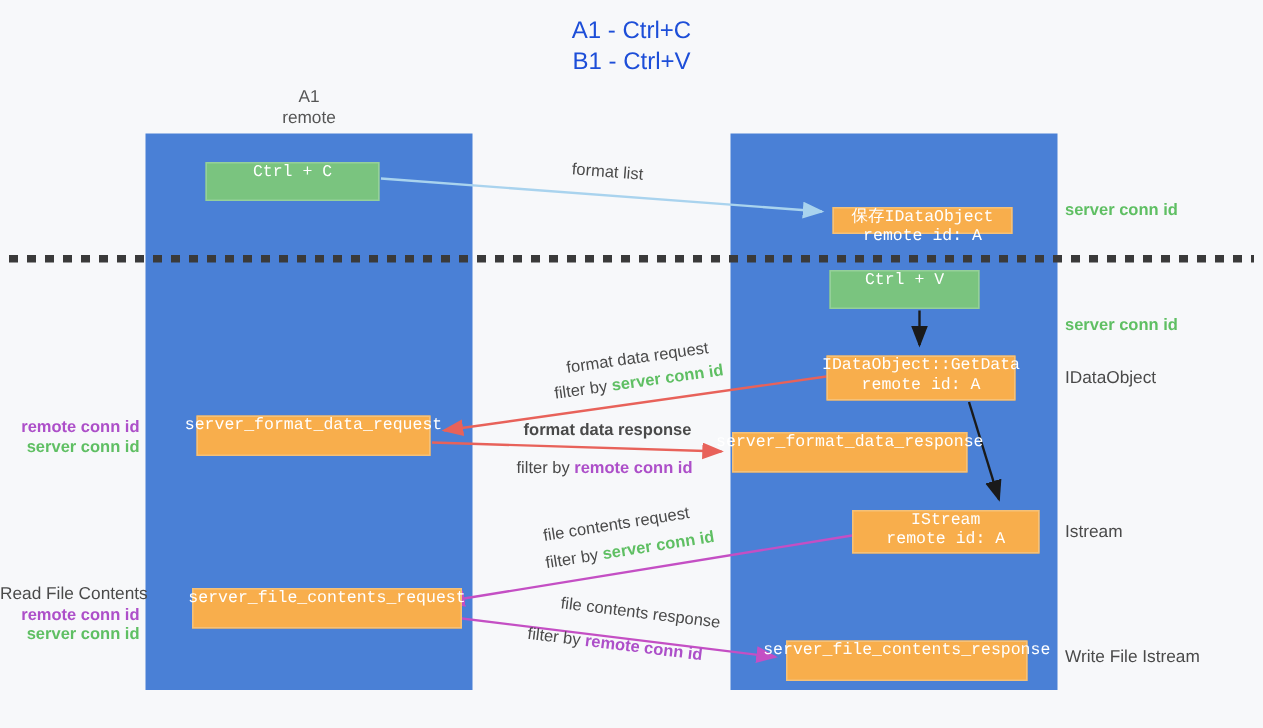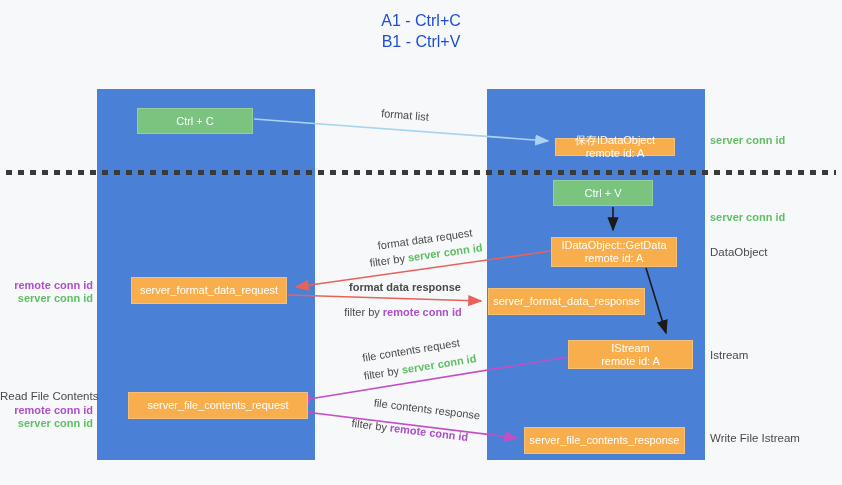--- a/index.html
+++ b/index.html
@@ -15,22 +15,22 @@
 
   .lane-header{position:absolute;top:58px;width:218px;text-align:center;
                font-size:11.5px;color:#555;line-height:14px;z-index:4;}
   #lane-a-header{left:97px;}
   #lane-b-header{left:487px;}
 
   .boundary{position:absolute;left:6px;top:170px;width:830px;height:5px;z-index:3;
             background:repeating-linear-gradient(90deg,#3a3a3a 0 6px,transparent 6px 12px);}
 
   .node{position:absolute;display:flex;flex-direction:column;align-items:center;
-        justify-content:center;color:#fff;font-size:11px;line-height:13px;
-        text-align:center;z-index:5;box-sizing:border-box;white-space:nowrap;}
+        justify-content:flex-start;color:#fff;font-size:11px;line-height:13px;
+        text-align:center;z-index:5;box-sizing:border-box;white-space:nowrap;font-family:Liberation Mono, monospace;}
   .node.green{background:#7ac47f;border:1px solid #95d09a;}
   .node.orange{background:#f8ae4c;border:1px solid #f5c178;}
 
   #node-ctrl-c{left:137px;top:108px;width:116px;height:26px;}
   #node-save-idataobject{left:555px;top:128px;width:120px;height:18px;margin-top:10px;}
   #node-ctrl-v{left:553px;top:180px;width:100px;height:26px;}
   #node-getdata{left:551px;top:237px;width:126px;height:30px;}
   #node-format-request{left:131px;top:277px;width:156px;height:27px;}
   #node-format-response{left:488px;top:288px;width:157px;height:27px;}
   #node-istream{left:568px;top:340px;width:125px;height:29px;}
@@ -64,20 +64,24 @@
 </head>
 <body>
 
 <div id="canvas">
 
   <div class="title">
     <div>A1 - Ctrl+C</div>
     <div>B1 - Ctrl+V</div>
   </div>
 
+  <div id="lane-a-header" class="lane-header">
+    <div>A1</div>
+    <div>remote</div>
+  </div>
 
   <div id="lane-a" class="lane"></div>
   <div id="lane-b" class="lane"></div>
 
   <div class="boundary"></div>
 
   <svg id="arrows" width="842" height="485">
     <defs>
       <marker id="mk-blue" markerWidth="10" markerHeight="8" refX="8" refY="3.5" orient="auto">
         <path d="M0,0 L9,3.5 L0,7 Z" fill="#a9d3ee"></path>
@@ -163,17 +167,17 @@
   </div>
 
   <div id="sl-l0" class="side-label side-left key-remote">remote conn id</div>
   <div id="sl-l1" class="side-label side-left key-server">server conn id</div>
   <div id="sl-l2" class="side-label side-left plain">Read File Contents</div>
   <div id="sl-l3" class="side-label side-left key-remote">remote conn id</div>
   <div id="sl-l4" class="side-label side-left key-server">server conn id</div>
 
   <div id="sl-r0" class="side-label side-right key-server">server conn id</div>
   <div id="sl-r1" class="side-label side-right key-server">server conn id</div>
-  <div id="sl-r2" class="side-label side-right plain">DataObject</div>
+  <div id="sl-r2" class="side-label side-right plain">IDataObject</div>
   <div id="sl-r3" class="side-label side-right plain">Istream</div>
   <div id="sl-r4" class="side-label side-right plain">Write File Istream</div>
 
 </div>
 
 </body></html>

